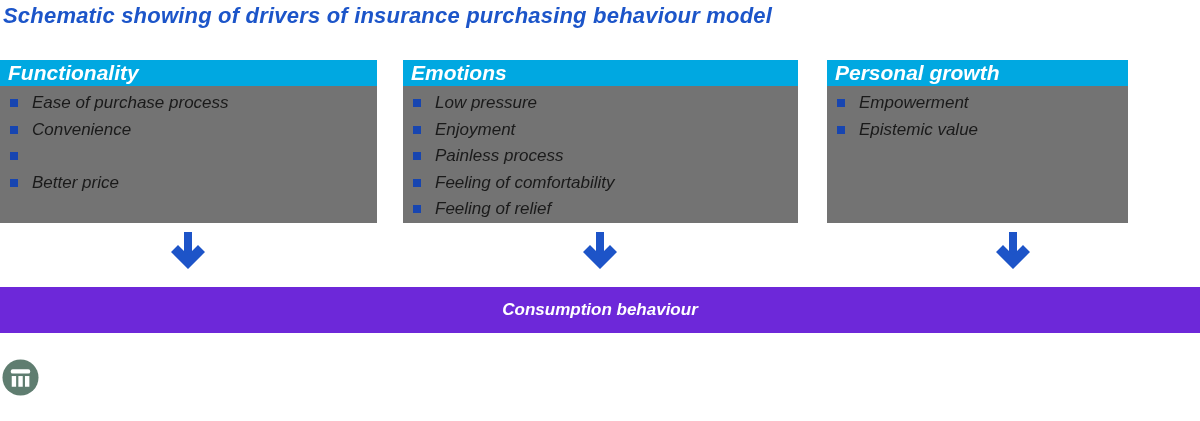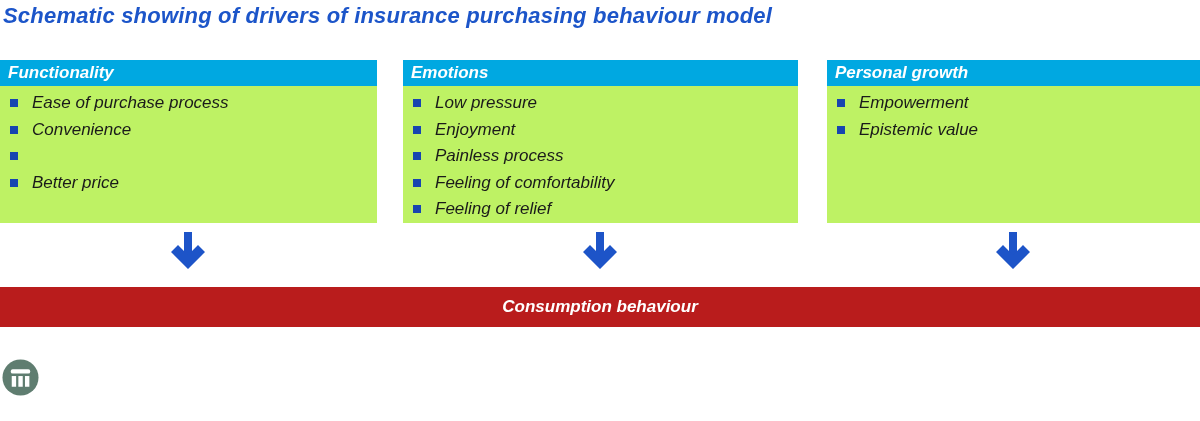--- a/index.html
+++ b/index.html
@@ -21,34 +21,34 @@
     color: #1c55c9;
     letter-spacing: 0.2px;
   }
   .col-box {
     position: absolute;
     top: 60px;
     height: 163px;
   }
   .col-box.c0 { left: 0px;   width: 377px; }
   .col-box.c1 { left: 403px; width: 395px; }
-  .col-box.c2 { left: 827px; width: 373px; }
+  .col-box.c2 { left: 827px; width: 301px; }
   .col-header {
     height: 26px;
     background: #00a8e1;
     color: #ffffff;
-    font-size: 17px;
+    font-size: 21px;
     font-weight: bold;
     display: flex;
     align-items: center;
     padding-left: 8px;
   }
   .col-body {
     height: 137px;
-    background: #bef264;
+    background: #737373;
     box-sizing: border-box;
     padding: 4px 8px 0 8px;
   }
   ul.driver-list { list-style: none; margin: 0; padding: 0; }
   ul.driver-list li {
     display: flex;
     align-items: center;
     height: 26.5px;
     font-size: 17px;
     color: #1a1a1a;
@@ -65,22 +65,22 @@
     width: 34px; height: 40px;
   }
   .arrow.a0 { left: 171px; }
   .arrow.a1 { left: 583px; }
   .arrow.a2 { left: 996px; }
   .result-bar {
     position: absolute;
     top: 287px;
     left: 0;
     width: 1200px;
-    height: 40px;
-    background: #b91c1c;
+    height: 46px;
+    background: #6d28d9;
     display: flex;
     align-items: center;
     justify-content: center;
   }
   .result-bar-label {
     color: #ffffff;
     font-size: 17px;
     font-weight: bold;
   }
   .logo {

